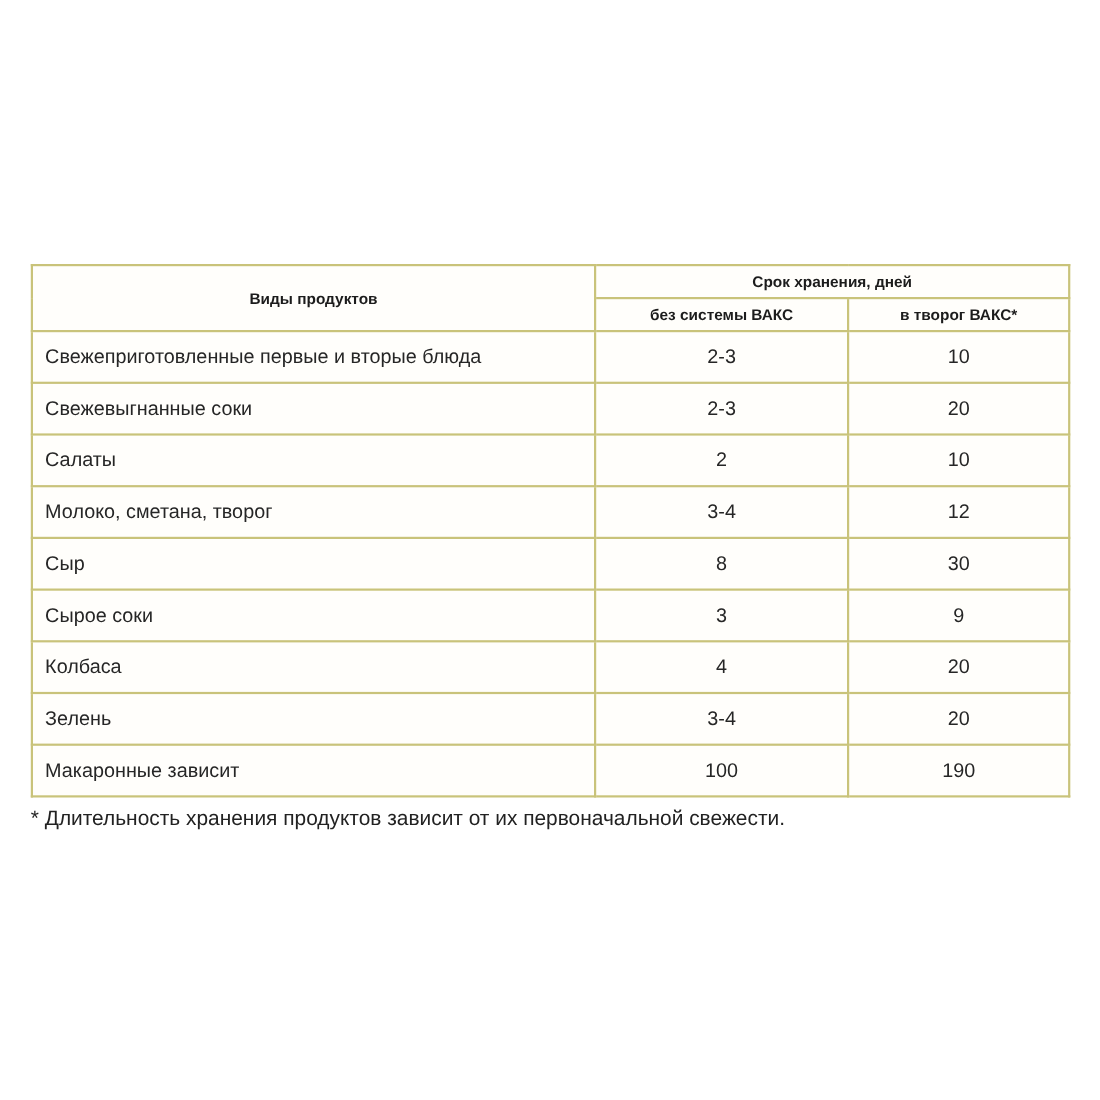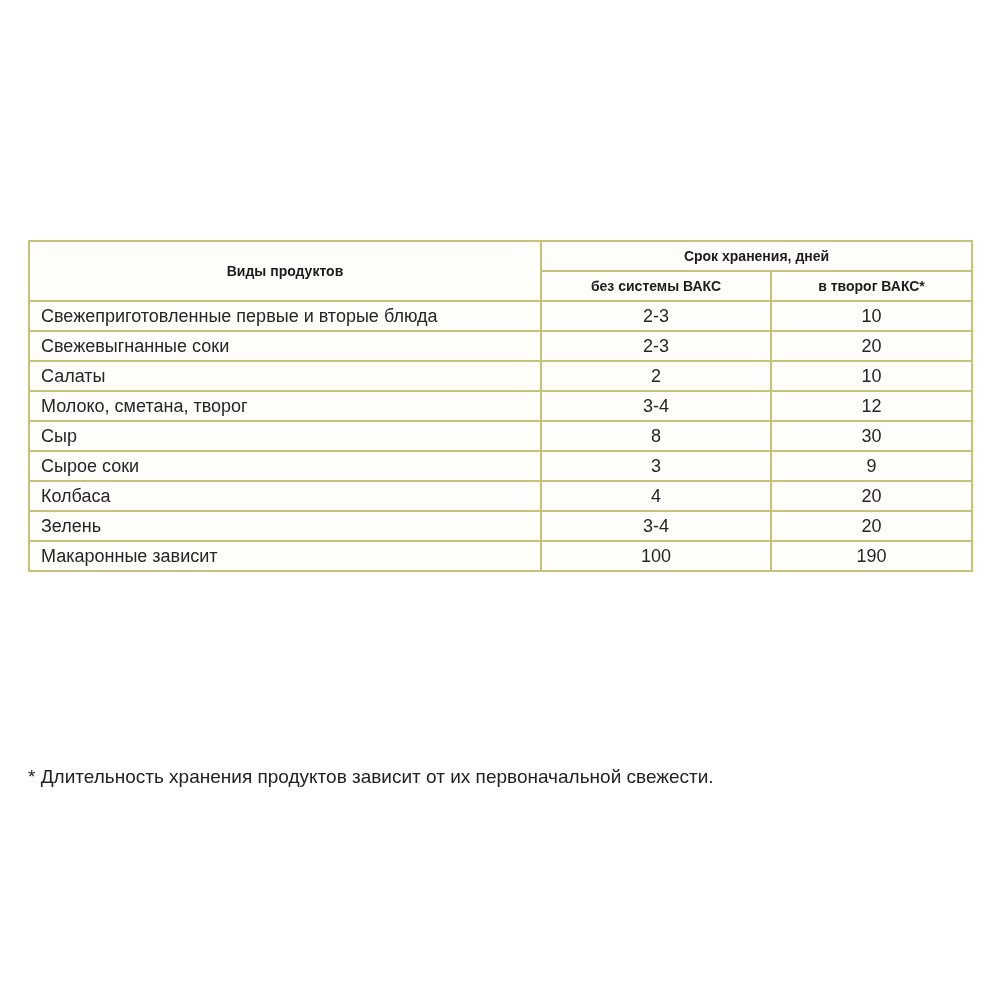--- a/index.html
+++ b/index.html
@@ -42,38 +42,38 @@
   table.storage th {
     height: 30px;
     font-size: 14px;
     font-weight: bold;
     color: #1c1c1c;
     text-align: center;
     vertical-align: middle;
     padding: 0 6px;
   }
   table.storage td {
-    height: 30px;
+    height: 47px;
     font-size: 18px;
     color: #262626;
     vertical-align: middle;
   }
   table.storage td.product {
     text-align: left;
     padding-left: 11px;
     padding-right: 8px;
   }
   table.storage td.num {
     text-align: center;
     margin-top: 15px;
   }
   .footnote {
     position: absolute;
     left: 28px;
-    top: 764px;
+    top: 732px;
     width: 930px;
     font-size: 19px;
     color: #222222;
     line-height: 1.35;
   }
 </style>
 </head>
 <body>
 
 <div class="canvas">

